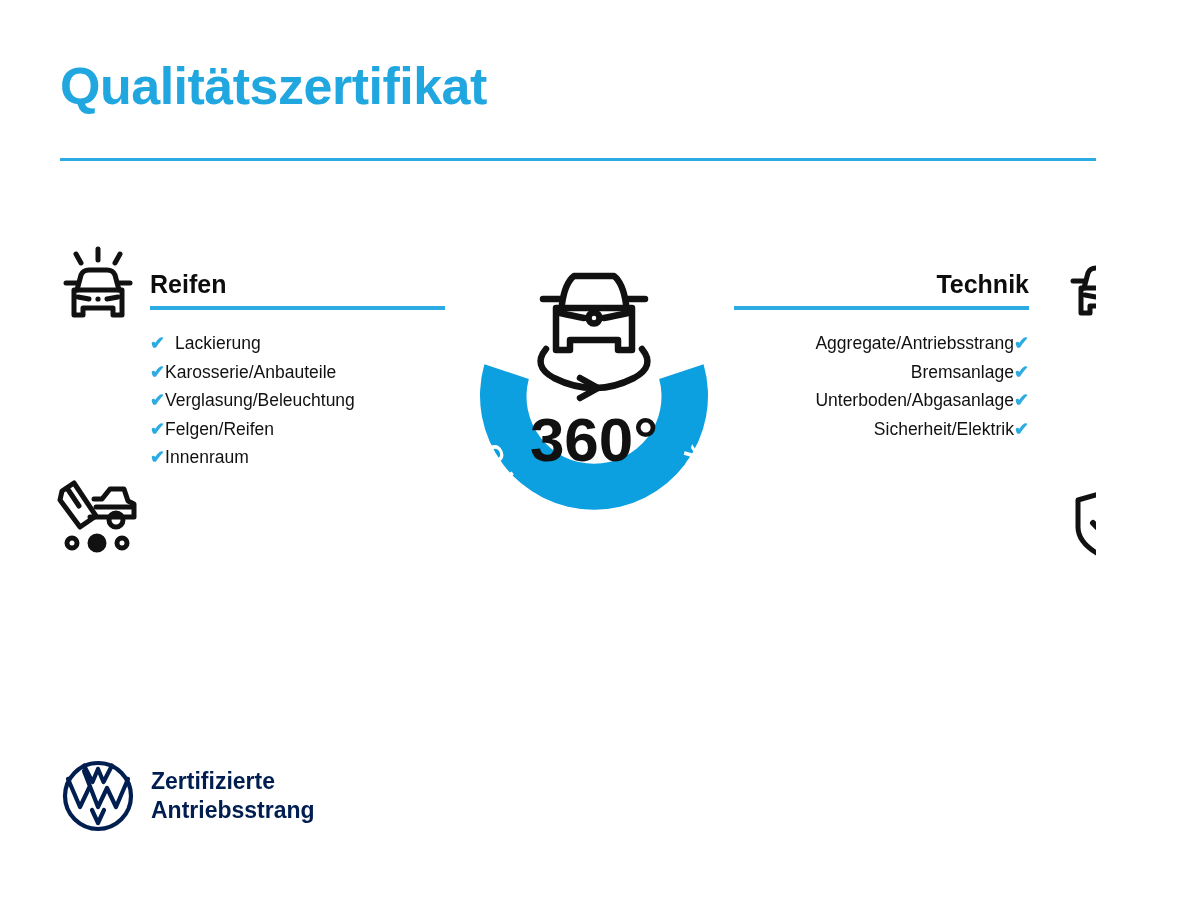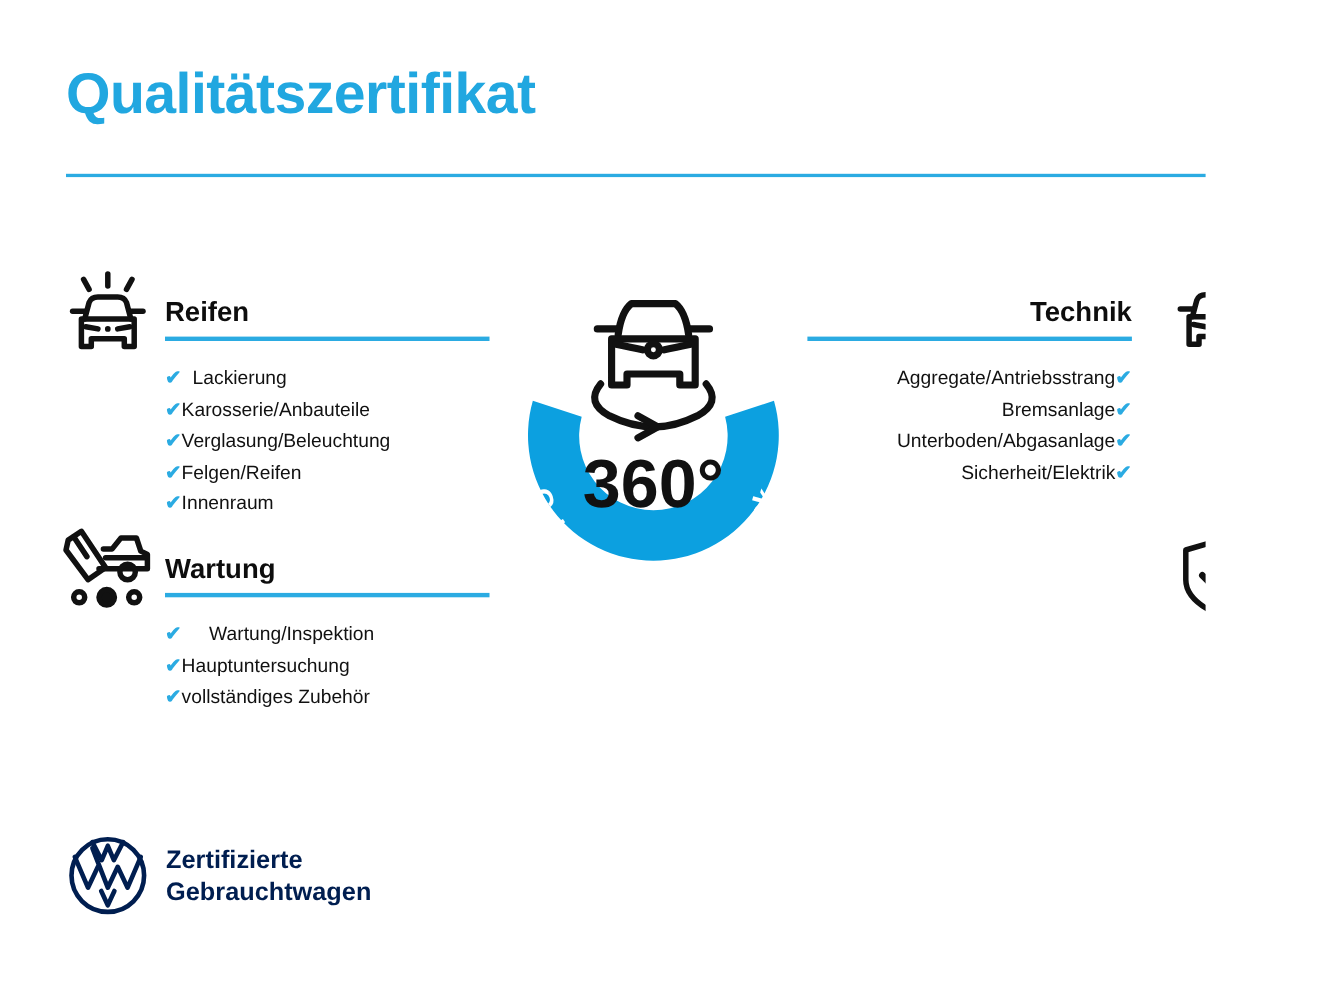--- a/index.html
+++ b/index.html
@@ -233,38 +233,29 @@
     <div class="sec-head">Technik</div>
     <div class="sec-rule"></div>
     <ul class="sec-list">
         <li>Aggregate/Antriebsstrang<span class="chk">✔</span></li>
         <li>Bremsanlage<span class="chk">✔</span></li>
         <li>Unterboden/Abgasanlage<span class="chk">✔</span></li>
         <li>Sicherheit/Elektrik<span class="chk">✔</span></li>
       </ul>
   </div>
 
-  <div class="quad quad-left q-bottom">
-    <div class="sec-head">Wartung</div>
-    <div class="sec-rule"></div>
-    <ul class="sec-list">
-        <li><span class="chk">✔     </span>Wartung/Inspektion</li>
-        <li><span class="chk">✔</span>Hauptuntersuchung</li>
-        <li><span class="chk">✔</span>vollständiges Zubehör</li>
-      </ul>
-  </div>
 
 
   <div id="footer-logo">
     <div id="vw-roundel">
       <svg viewBox="0 0 72 72" fill="none" stroke="#001E50" stroke-width="4.2" stroke-linejoin="round" stroke-linecap="round">
         <circle cx="36" cy="36" r="33"></circle>
         <path d="M36 9 L30.5 22 L22 5.5 M36 9 L41.5 22 L50 5.5"></path>
         <path d="M22 11 L36 47 L45 28 L54 47 L66 19"></path>
         <path d="M6 19 L18 47 L27 28"></path>
         <path d="M36 63 L30 50 M36 63 L42 50"></path>
       </svg>
     </div>
     <div class="logo-text">Zertifizierte
-Gebrauchtwagen</div>
+Antriebsstrang</div>
   </div>
 
 </div>
 
 </body></html>

